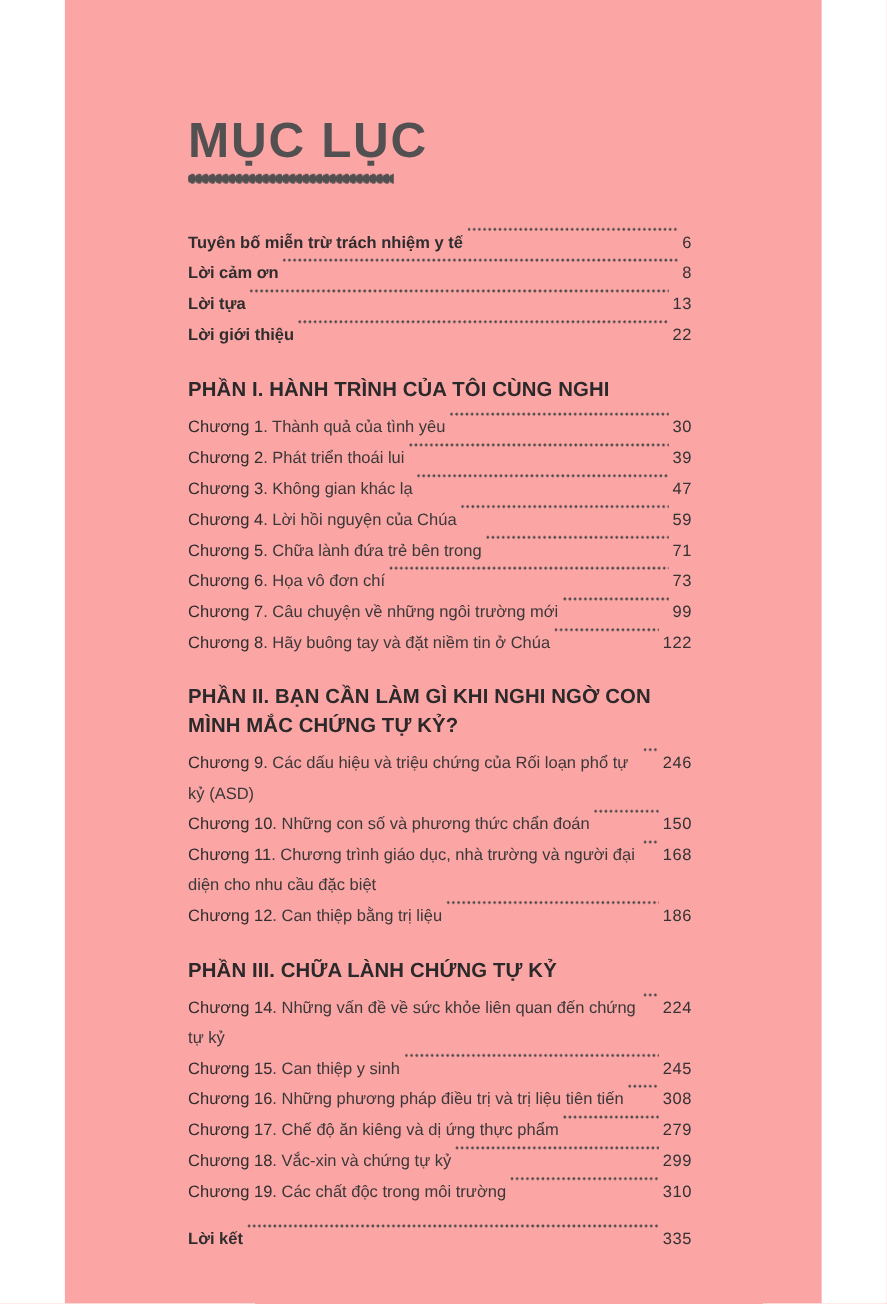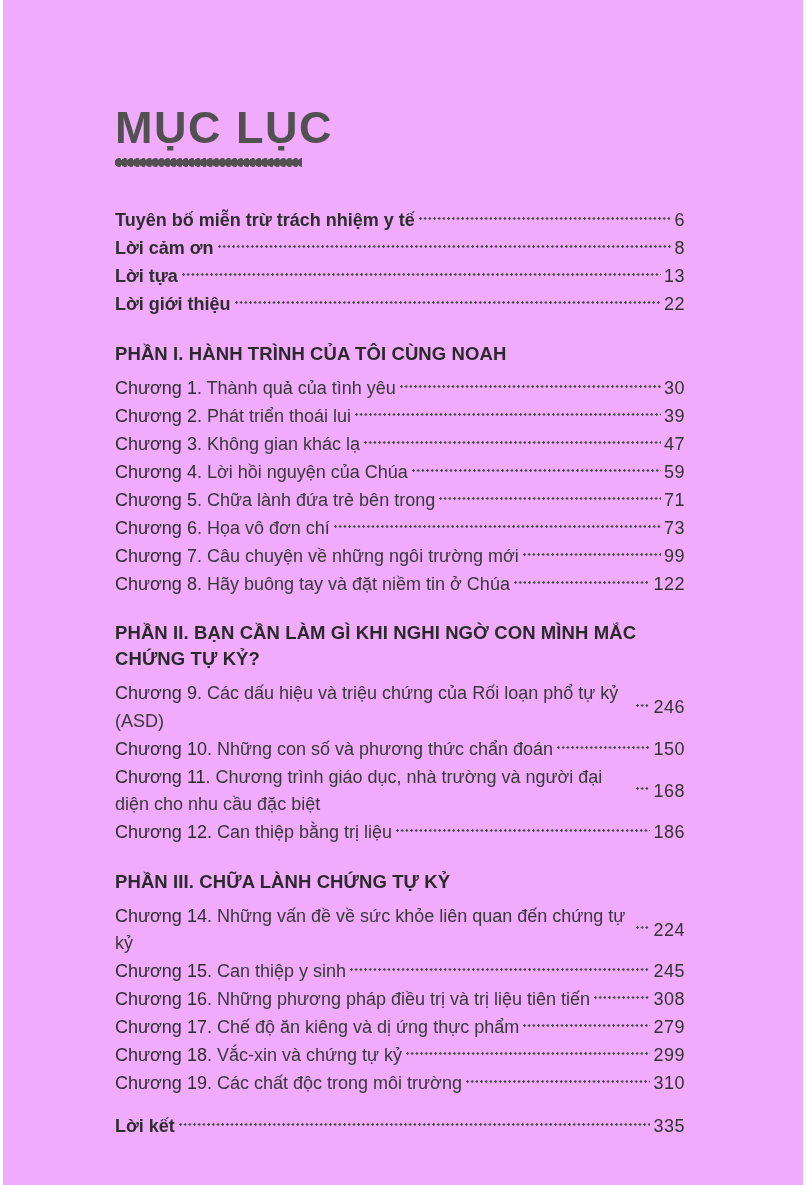--- a/index.html
+++ b/index.html
@@ -4,24 +4,24 @@
 <title>MỤC LỤC</title>
 <style>
   html, body { margin: 0; padding: 0; background: #ffffff; }
   body {
     font-family: "Liberation Sans", "DejaVu Sans", sans-serif;
     color: #3a3838;
     -webkit-font-smoothing: antialiased;
   }
   .page {
     position: relative;
-    width: 800px;
+    width: 688px;
     height: 1185px;
     margin: 0 auto;
-    background: #f0abfc;
+    background: #fca5a5;
     box-sizing: border-box;
     padding: 104px 118px 0 112px;
     overflow: hidden;
   }
   
   .toc-title {
     font-size: 45px;
     font-weight: 700;
     letter-spacing: 1.5px;
     color: #535051;
@@ -33,23 +33,23 @@
     height: 9px;
     margin-top: 7px;
     background-image: radial-gradient(circle at 4px 4.5px, #535051 4.1px, transparent 4.5px);
     background-size: 6.1px 9px;
     background-repeat: repeat-x;
   }
   
   .toc-body { margin-top: 40px; }
   .row {
     display: flex;
-    align-items: center;
+    align-items: flex-start;
     line-height: 27.5px;
-    font-size: 18px;
+    font-size: 15px;
     color: #3a3838;
   }
   .row + .row { margin-top: 0.5px; }
   .lbl { flex: 0 1 auto; }
   .lbl b { font-weight: 400; color: #2f2d2d; }
   .chapter .lbl b::after { content: ". "; font-weight: 400; color: #3a3838; }
   .bold-entry .lbl { font-weight: 700; color: #2f2d2d; }
   .dots {
     flex: 1 1 14px;
     min-width: 14px;
@@ -104,21 +104,21 @@
         <span class="pg">13</span>
       </div>
       <div class="row bold-entry">
         <span class="lbl">Lời giới thiệu</span>
         <span class="dots"></span>
         <span class="pg">22</span>
       </div>
     </div>
 
     <div class="section">
-      <div class="section-heading">PHẦN I. HÀNH TRÌNH CỦA TÔI CÙNG NOAH</div>
+      <div class="section-heading">PHẦN I. HÀNH TRÌNH CỦA TÔI CÙNG NGHI</div>
 
       <div class="row chapter">
         <span class="lbl"><b>Chương 1</b><span>Thành quả của tình yêu</span></span>
         <span class="dots"></span>
         <span class="pg">30</span>
       </div>
       <div class="row chapter">
         <span class="lbl"><b>Chương 2</b><span>Phát triển thoái lui</span></span>
         <span class="dots"></span>
         <span class="pg">39</span>

